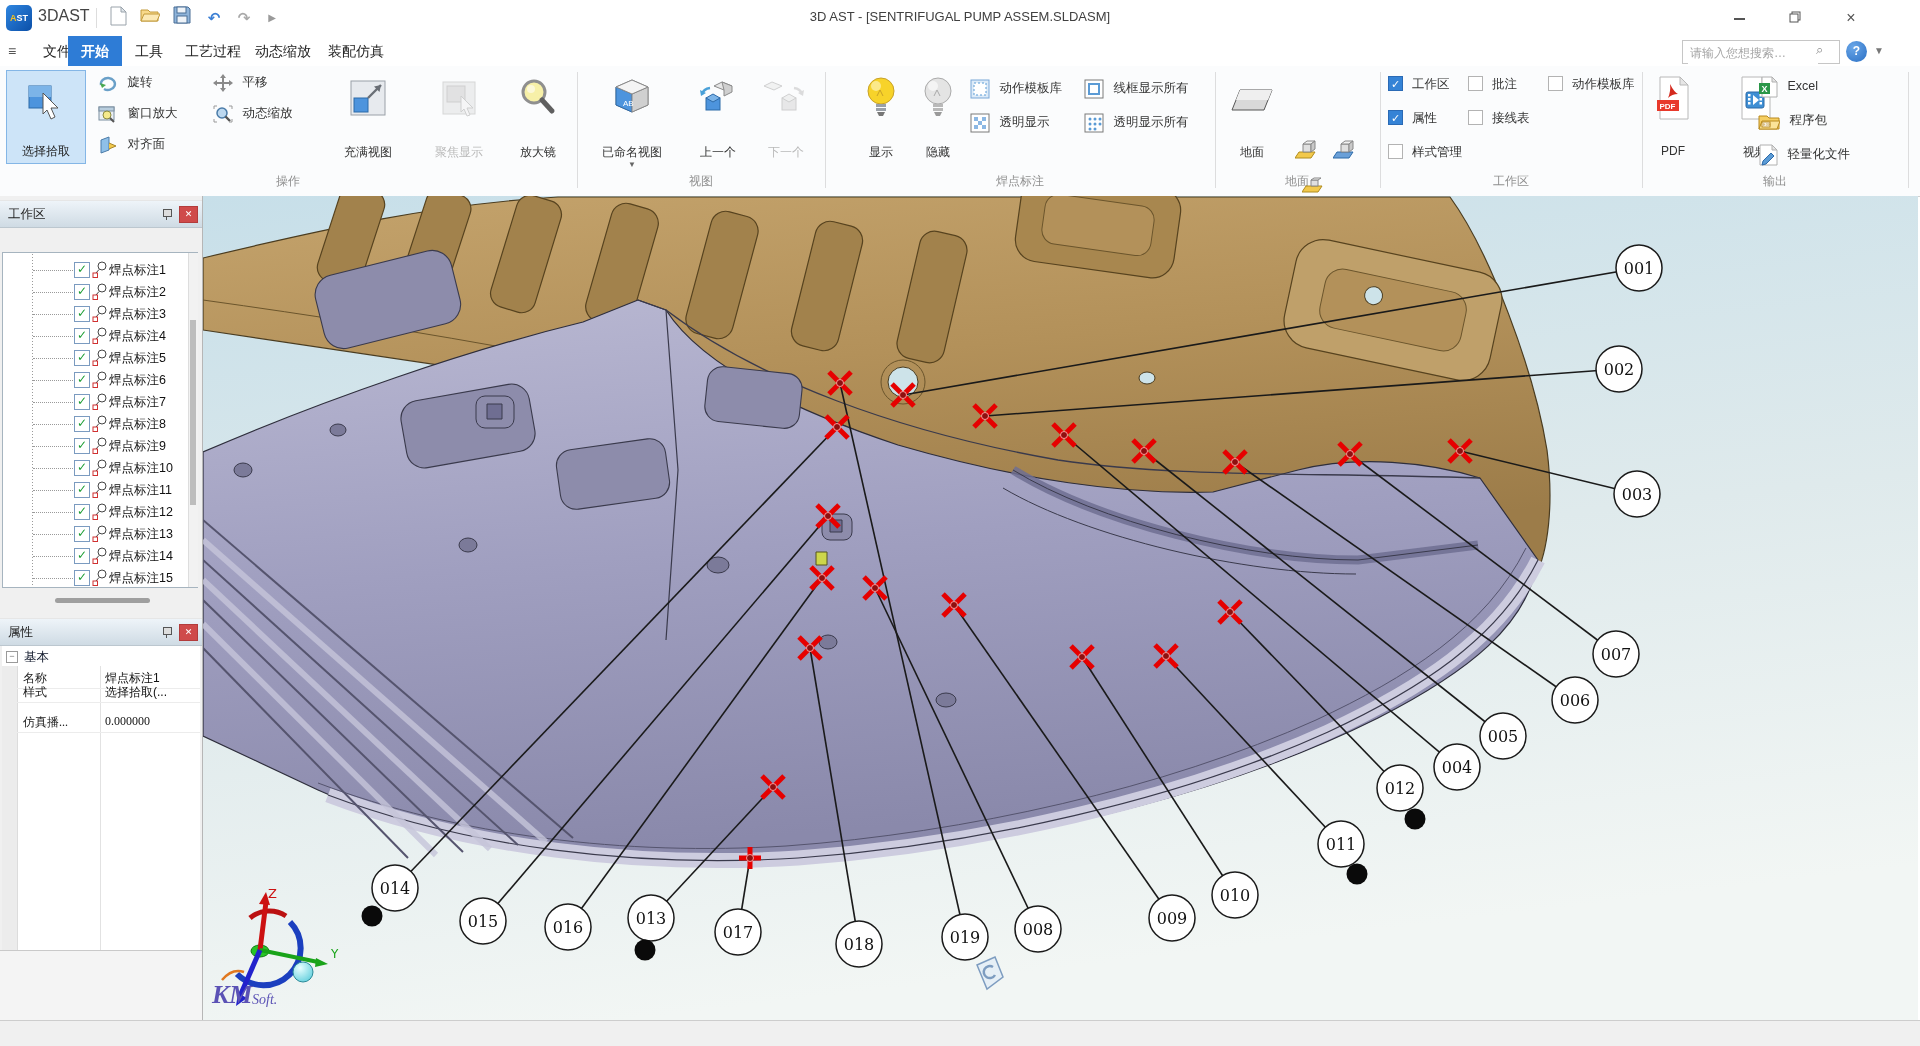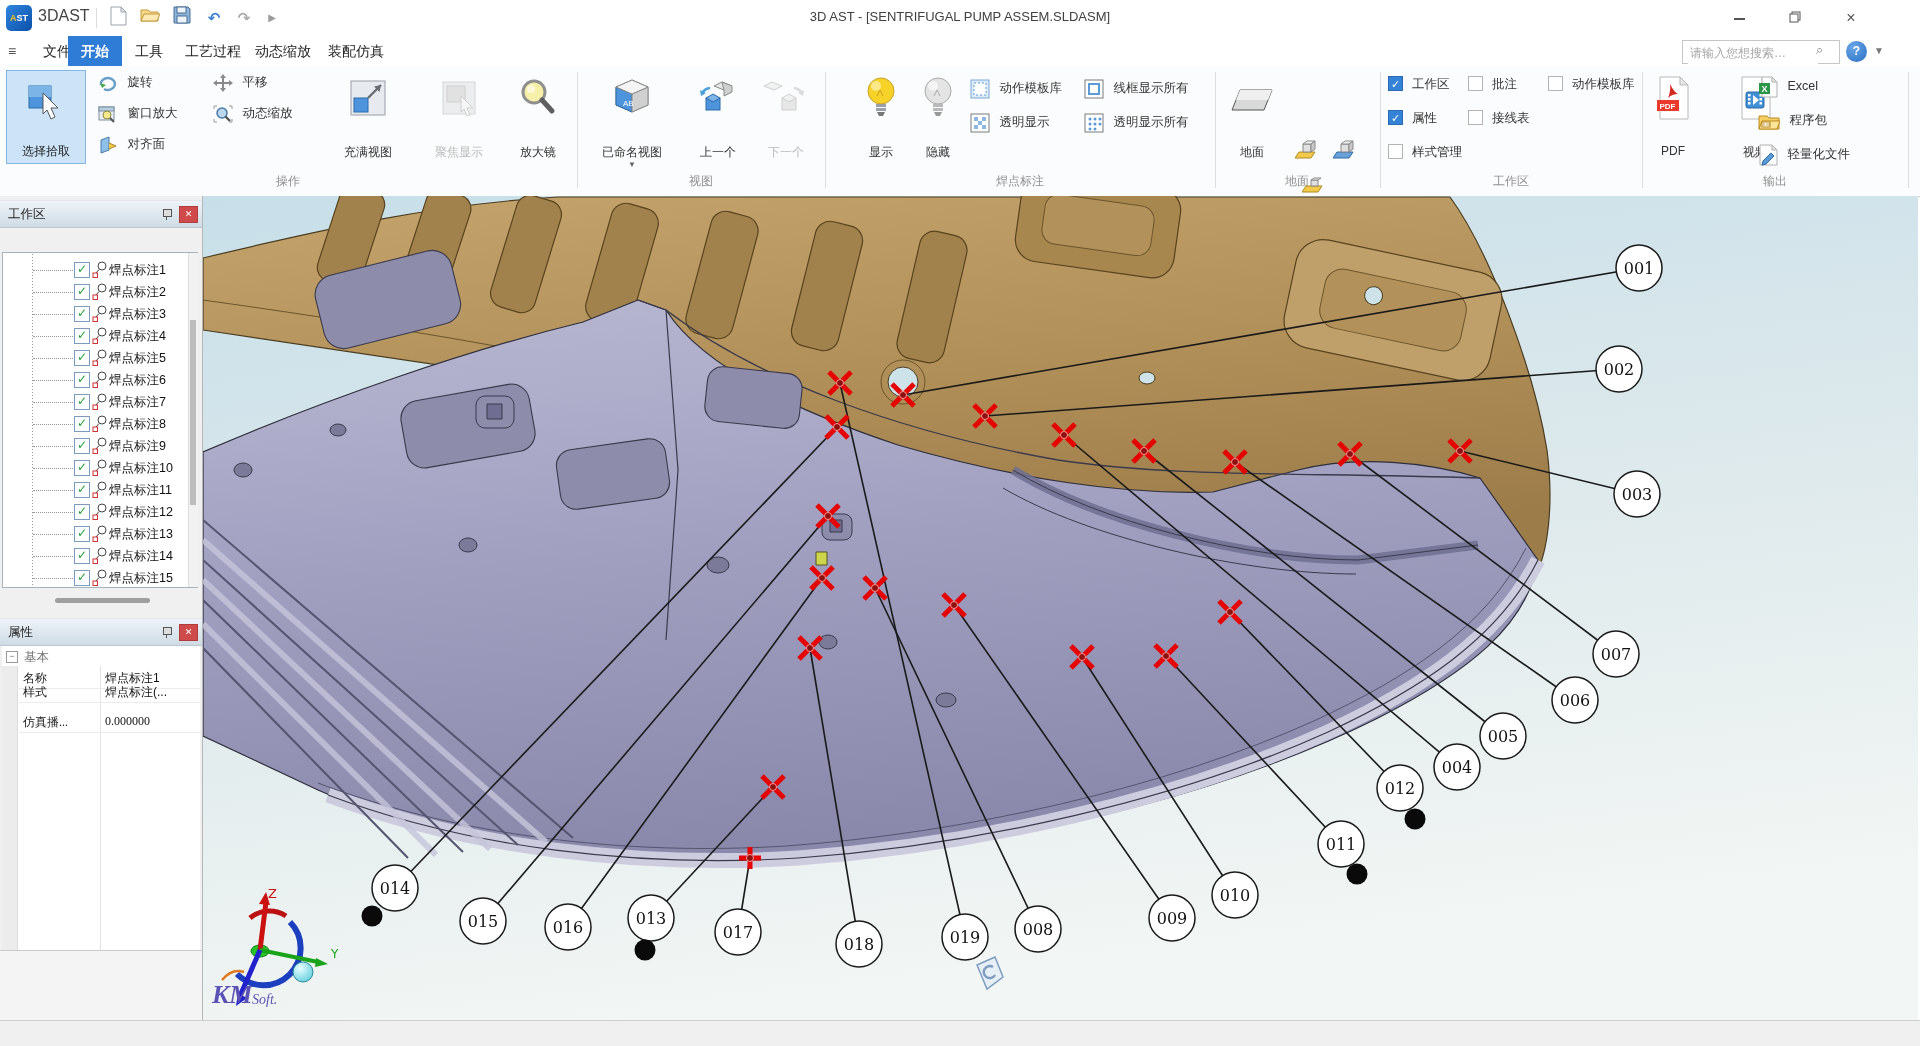--- a/index.html
+++ b/index.html
@@ -56,21 +56,21 @@
   .titem .dots{position:absolute;left:30px;top:11px;width:40px;border-top:1px dotted #9a9a9a;}
   .titem .cb{position:absolute;left:71px;top:3px;width:14px;height:14px;background:#fff;border:1px solid #7b9bc0;color:#1d9e33;font-weight:bold;font-size:12px;line-height:13px;text-align:center;}
   .titem .lbl{position:absolute;left:106px;top:3px;font-size:12.5px;color:#111;white-space:nowrap;}
   #treevline{left:32px;top:254px;width:1px;height:332px;background-image:repeating-linear-gradient(#9a9a9a 0 1px,transparent 1px 3px);}
   #treescroll{left:188px;top:253px;width:9px;height:334px;background:#f2f2f2;border-left:1px solid #ddd;}
   #treethumb{left:190px;top:320px;width:6px;height:185px;background:#bdbdbd;}
   #splitgrip{left:55px;top:598px;width:95px;height:5px;background:#9f9f9f;border-radius:3px;}
   
   #propgrouprow{left:2px;top:646px;width:198px;height:20px;background:#fff;}
   #propgrouprow .minus{position:absolute;left:4px;top:5px;width:10px;height:10px;border:1px solid #9a9a9a;background:#fff;color:#777;font-size:9px;line-height:9px;text-align:center;}
-  #propgrouprow .gt{position:absolute;left:22px;top:3px;font-size:12.5px;color:#737373;}
+  #propgrouprow .gt{position:absolute;left:22px;top:3px;font-size:12.5px;color:#0f172a;}
   #proptable{left:2px;top:666px;width:198px;height:284px;background:#fff;}
   #proptable .gutter{position:absolute;left:0;top:0;width:15px;height:100%;background:#ececec;border-right:1px solid #dcdcdc;}
   #proptable .coldiv{position:absolute;left:98px;top:0;width:1px;height:100%;background:#e2e2e2;}
   .prow{position:absolute;left:15px;width:183px;height:22px;border-bottom:1px solid #ececec;}
   .prow .pl{position:absolute;left:6px;top:4px;font-size:12px;color:#222;}
   .prow .pv{position:absolute;left:88px;top:4px;font-size:12px;color:#111;white-space:nowrap;}
   #panelfooter{left:0;top:950px;width:202px;height:70px;background:#f4f4f4;border-top:1px solid #c9c9c9;}
   
   #viewport{left:203px;top:196px;width:1717px;height:824px;}
   #statusbar{left:0;top:1020px;width:1920px;height:26px;background:#f0f0f0;border-top:1px solid #cdcdcd;}
@@ -623,21 +623,21 @@
   <div id="proptable" class="abs">
     <div class="gutter"></div>
     <div class="coldiv"></div>
     <div id="proprows">
         <div class="prow" style="top: 0px;">
           <span class="pl">名称</span>
           <span class="pv">焊点标注1</span>
         </div>
         <div class="prow" style="top: 14px;">
           <span class="pl">样式</span>
-          <span class="pv">焊点标注(...</span>
+          <span class="pv">选择拾取(...</span>
         </div>
         <div class="prow" style="top: 44px; font-family: Liberation Serif, serif;">
           <span class="pl">仿真播...</span>
           <span class="pv">0.000000</span>
         </div>
       </div>
   </div>
   <div id="panelfooter" class="abs"></div>
 
   <svg id="viewport" class="abs" viewBox="205 196 1717 824">

